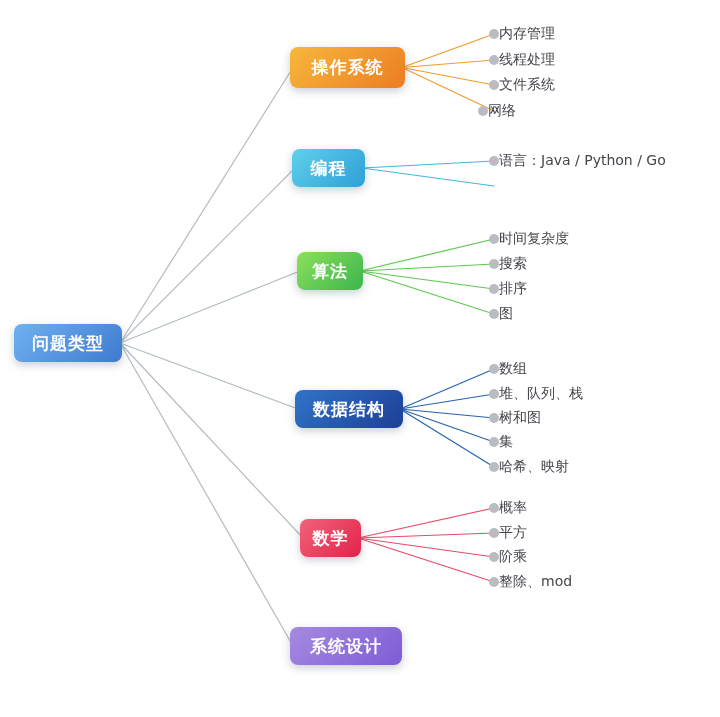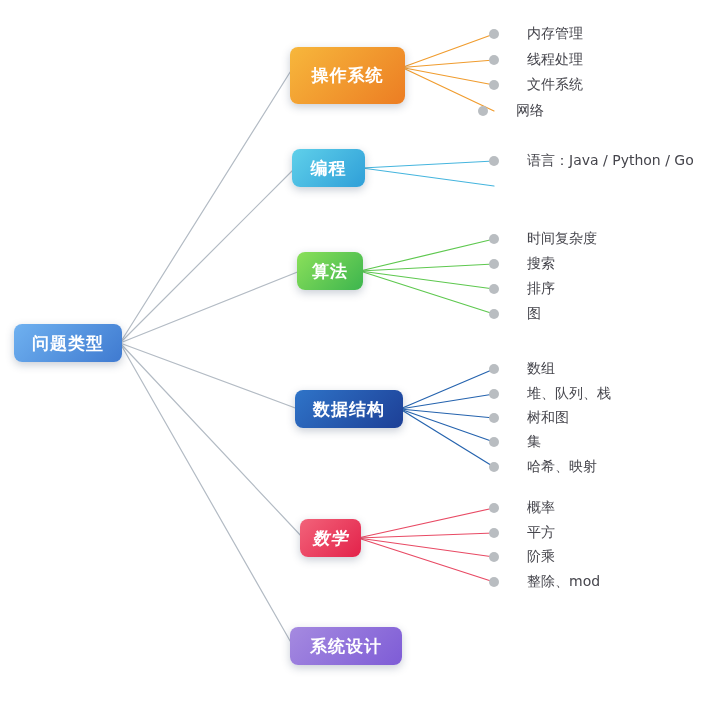--- a/index.html
+++ b/index.html
@@ -28,32 +28,32 @@
     border-radius: 8px;
     color: #ffffff;
     font-weight: bold;
     font-size: 17px;
     letter-spacing: 1px;
     box-shadow: 0 3px 8px rgba(40,60,90,0.25);
     cursor: pointer;
     white-space: nowrap;
   }
   .root-node  { left: 14px;  top: 324px; width: 108px; height: 38px; }
-  .b0 { left: 290px; top: 47px;  width: 115px; height: 57px; text-align: right; }
+  .b0 { left: 290px; top: 47px;  width: 115px; height: 41px; text-align: right; }
   .b1 { left: 292px; top: 149px; width: 73px;  height: 38px; }
   .b2 { left: 297px; top: 252px; width: 66px;  height: 38px; }
   .b3 { left: 295px; top: 390px; width: 108px; height: 38px; }
   .b4 { left: 300px; top: 519px; width: 61px;  height: 38px; }
   .b5 { left: 290px; top: 627px; width: 112px; height: 38px; }
   .leaf {
     position: absolute;
     z-index: 2;
     display: flex;
     align-items: center;
-    gap: 28px;
+    gap: 0;
     height: 19px;
     cursor: pointer;
     white-space: nowrap;
   }
   .dot {
     width: 10px; height: 10px;
     border-radius: 50%;
     background: #b9bdc1;
     flex: 0 0 auto;
   }
@@ -104,21 +104,21 @@
   </div>
   <div class="node branch b1" style="background: linear-gradient(135deg, rgb(95, 208, 234), rgb(47, 159, 216)); text-align: right;">
     <span>编程</span>
   </div>
   <div class="node branch b2" style="background: linear-gradient(135deg, rgb(139, 224, 90), rgb(61, 181, 78));">
     <span>算法</span>
   </div>
   <div class="node branch b3" style="background: linear-gradient(135deg, rgb(47, 116, 200), rgb(29, 63, 150));">
     <span>数据结构</span>
   </div>
-  <div class="node branch b4" style="background: linear-gradient(135deg, rgb(242, 99, 122), rgb(227, 34, 74)); font-style: italic;">
+  <div class="node branch b4" style="background: linear-gradient(135deg, rgb(242, 99, 122), rgb(227, 34, 74));">
     <span>数学</span>
   </div>
   <div class="node branch b5" style="background: linear-gradient(135deg, rgb(165, 138, 224), rgb(126, 92, 214));">
     <span>系统设计</span>
   </div>
 
   <div class="leaf" style="left:489px; top:24px">
     <span class="dot" style="background: rgb(185, 189, 193);"></span>
     <span class="leaf-label">内存管理</span>
   </div>

